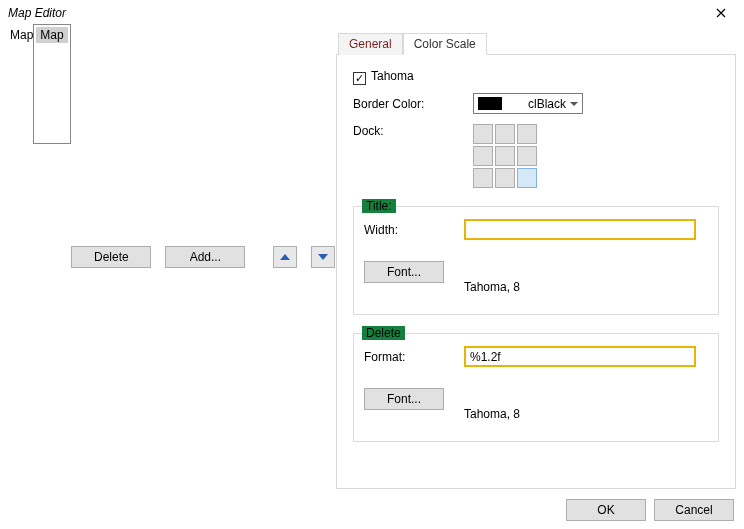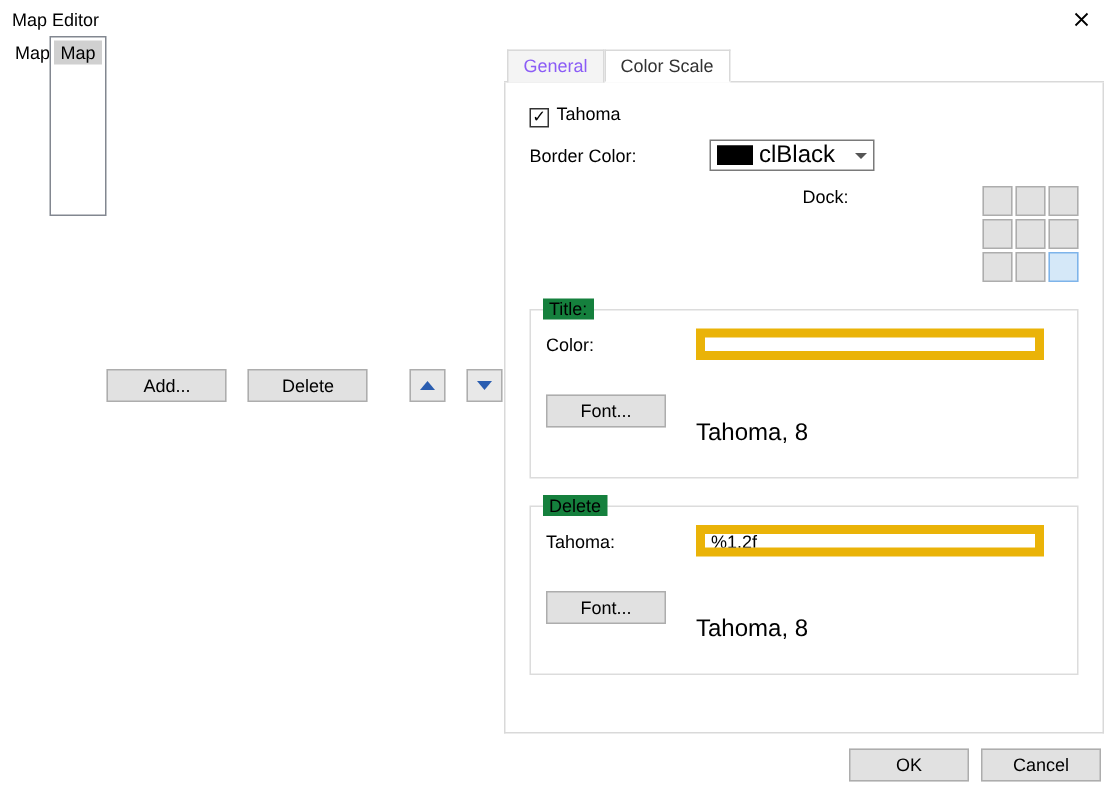--- a/index.html
+++ b/index.html
@@ -13,20 +13,21 @@
     height: 529px;
     overflow: hidden;
     position: relative;
   }
   .titlebar {
     display: flex;
     justify-content: space-between;
     align-items: center;
     padding: 4px 8px 2px 8px;
     height: 24px;
+    font-style: italic;
   }
   .titlebar .title { font-size: 12px; }
   .titlebar .close {
     width: 30px; height: 20px;
     display: flex; align-items: center; justify-content: center;
     font-size: 13px;
     cursor: default;
   }
   .content {
     display: flex;
@@ -102,21 +103,21 @@
     border: 1px solid #d9d9d9;
     border-bottom: none;
     background: #fff;
     margin-right: 0px;
     font-size: 12px;
     position: relative;
     top: 1px;
     cursor: default;
     color: #333;
   }
-  .tab.inactive { background: #f4f4f4; color: #8b5cf6; }
+  .tab.inactive { background: #f4f4f4; color: #7f1d1d; }
   .tab.active { background: #fff; border-bottom: 1px solid #fff; }
   .tab-panel {
     border: 1px solid #d9d9d9;
     border-top: none;
     flex: 1;
     padding: 14px 16px 14px 16px;
   }
   .row {
     display: flex;
     align-items: center;
@@ -146,21 +147,21 @@
     height: 21px;
     width: 110px;
     background: #fff;
   }
   .combo .swatch {
     width: 24px; height: 13px;
     background: #000;
     margin: 0 4px;
     border: 1px solid #000;
   }
-  .combo .combo-text { flex: 1; font-size: 16px; }
+  .combo .combo-text { flex: 1; font-size: 12px; text-align: right; }
   .combo .dd {
     width: 16px;
     display: flex; align-items: center; justify-content: center;
   }
   .chev {
     width: 0; height: 0;
     border-left: 4px solid transparent;
     border-right: 4px solid transparent;
     border-top: 4px solid #555;
   }
@@ -219,29 +220,29 @@
   }
   .fieldset .legend {
     position: absolute;
     top: -8px;
     left: 8px;
     background: #15803d;
     padding: 0 4px;
     font-size: 12px;
   }
   .text-input {
-    border: 6px solid #eab308;
+    border: 2px solid #eab308;
     height: 21px;
     padding: 1px 4px;
     font-size: 12px;
     font-family: inherit;
     width: 232px;
     background: #fff;
   }
-  .fontval { font-size: 16px; margin-top: 30px; }
+  .fontval { font-size: 12px; margin-top: 30px; }
   .footer {
     position: absolute;
     bottom: 8px;
     right: 10px;
     display: flex;
     gap: 8px;
   }
   .footer .btn { width: 80px; }
   svg.x-icon { width: 10px; height: 10px; }
 </style>
@@ -257,22 +258,22 @@
   </div>
 </div>
 
 <div class="content">
   <div class="left-panel">
     <div class="group-label">Map</div>
     <div class="listbox">
       <div class="list-item">Map</div>
     </div>
     <div class="btn-row">
+      <div class="btn">Delete</div>
       <div class="btn">Add...</div>
-      <div class="btn">Delete</div>
       <div class="spacer"></div>
       <div class="icon-btn">
         <div class="arrow up"></div>
       </div>
       <div class="icon-btn">
         <div class="arrow down"></div>
       </div>
     </div>
   </div>
 
@@ -295,51 +296,51 @@
         <div class="combo">
           <div class="swatch"></div>
           <span class="combo-text">clBlack</span>
           <div class="dd">
               <div class="chev"></div>
             </div>
         </div>
       </div>
 
 
-      <div class="row" style="align-items:flex-start;justify-content:flex-end;">
+      <div class="row" style="align-items:flex-start;">
         <span class="lbl">Dock:</span>
         <div class="dock-grid">
           <div class="dock-cell"></div>
           <div class="dock-cell"></div>
           <div class="dock-cell"></div>
           <div class="dock-cell"></div>
           <div class="dock-cell"></div>
           <div class="dock-cell"></div>
           <div class="dock-cell"></div>
           <div class="dock-cell"></div>
           <div class="dock-cell sel"></div>
         </div>
       </div>
 
       <div class="fieldset">
         <div class="legend">Title:</div>
         <div class="row">
-          <span class="lbl" style="width:100px;">Color:</span>
+          <span class="lbl" style="width:100px;">Width:</span>
           <input class="text-input" value="" style="">
         </div>
         <div class="row">
           <div class="btn" style="width:80px;margin-right:20px;">Font...</div>
           <span class="fontval">Tahoma, 8</span>
         </div>
       </div>
 
       <div class="fieldset">
         <div class="legend">Delete</div>
         <div class="row">
-          <span class="lbl" style="width:100px;">Tahoma:</span>
+          <span class="lbl" style="width:100px;">Format:</span>
           <input class="text-input" value="%1.2f" style="">
         </div>
         <div class="row">
           <div class="btn" style="width:80px;margin-right:20px;">Font...</div>
           <span class="fontval">Tahoma, 8</span>
         </div>
       </div>
 
     </div>
   </div>

